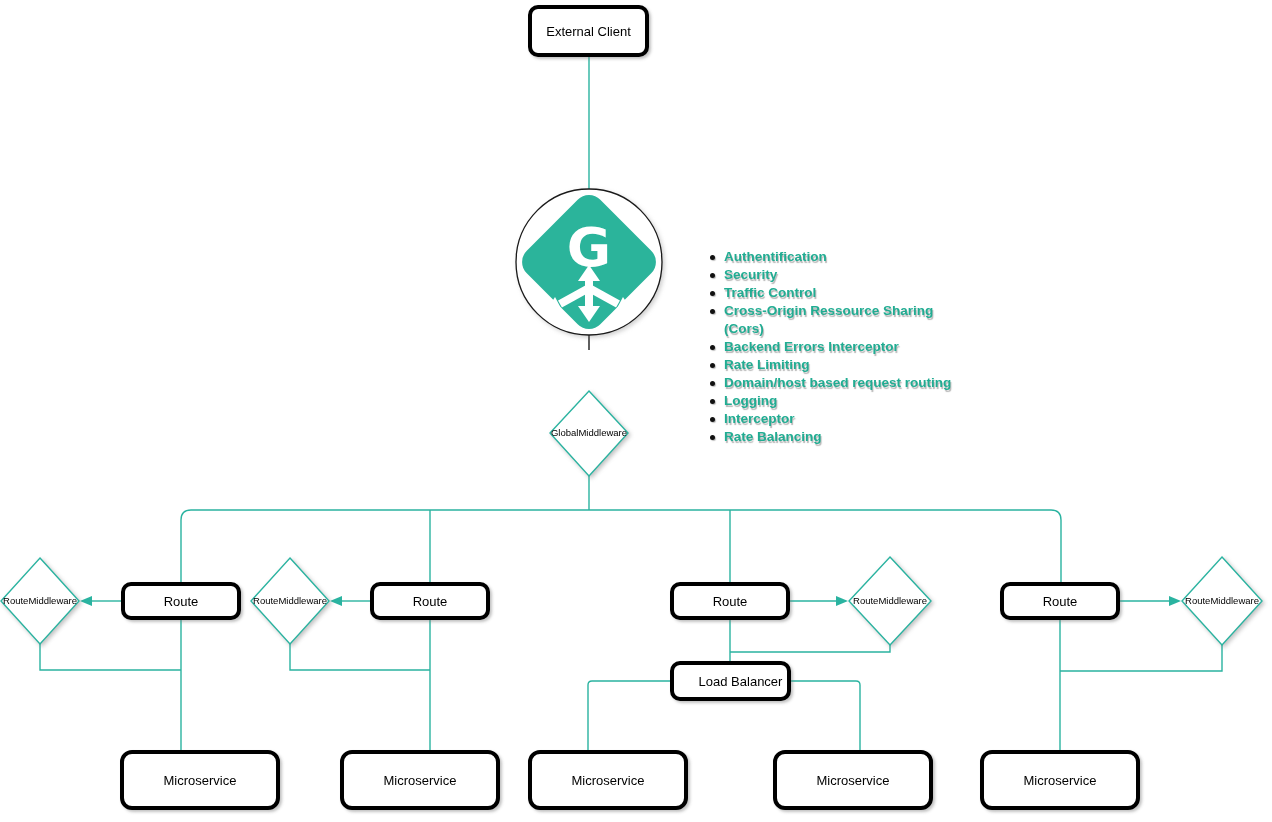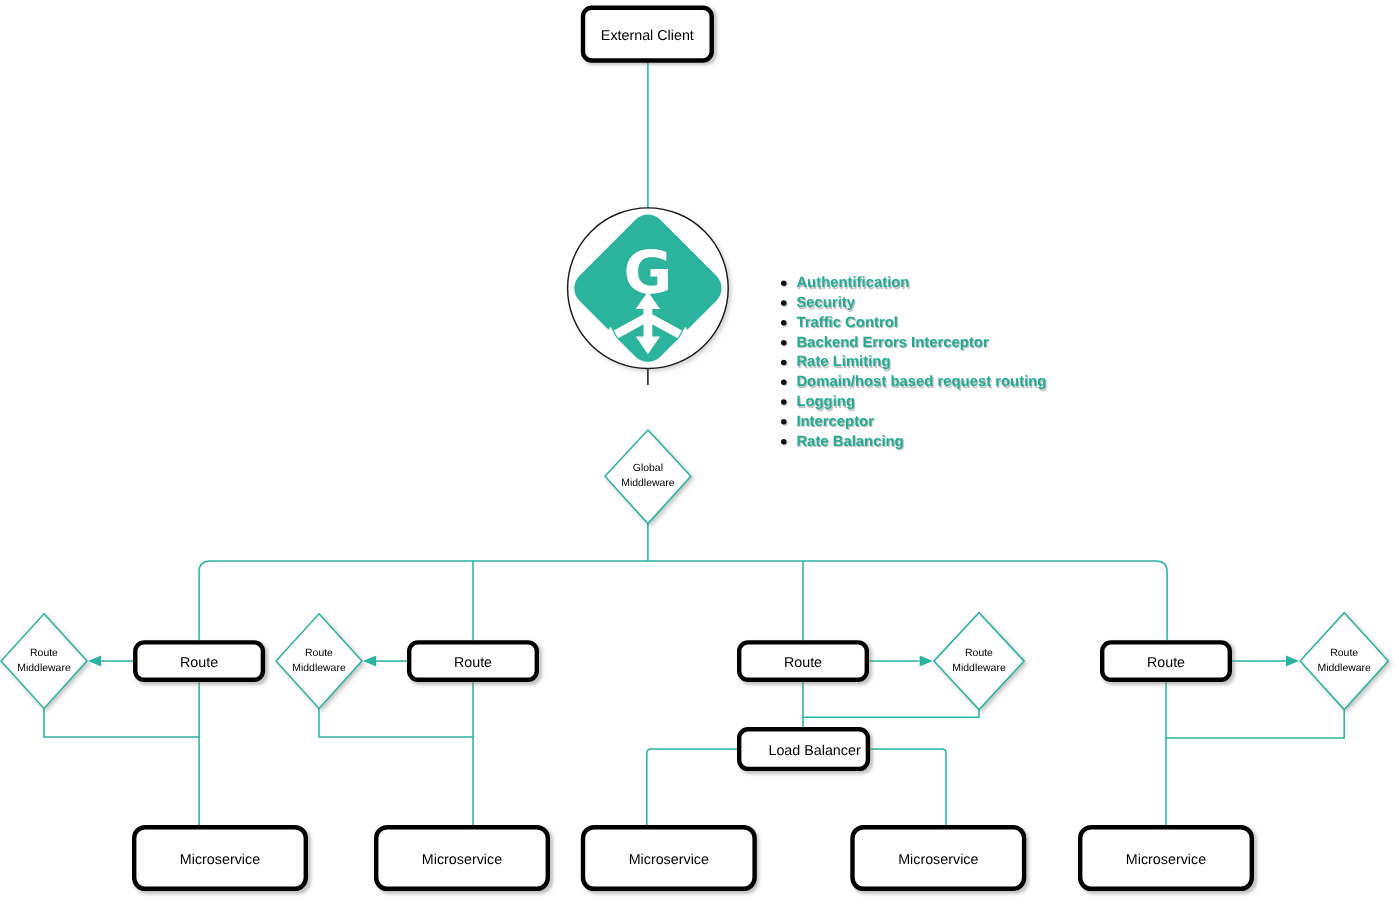--- a/index.html
+++ b/index.html
@@ -17,21 +17,21 @@
   .diamond{fill:#ffffff;stroke:#2AB3A0;stroke-width:1.4;filter:drop-shadow(2px 2px 2px rgba(120,120,120,.45));}
   .node{
     position:absolute;background:#ffffff;border:4px solid #000000;
     display:flex;align-items:center;justify-content:center;
     font-size:13px;color:#000;text-align:center;
     border-radius:10px;box-shadow:2px 2px 3px rgba(120,120,120,.45);
     box-sizing:border-box;
   }
   .node.big{border-radius:12px;}
   .diamond-label{
-    position:absolute;display:flex;flex-direction:column;align-items:center;justify-content:center;
+    position:absolute;display:flex;flex-direction:row;align-items:center;justify-content:center;
     font-size:9.5px;line-height:1.45;color:#000;text-align:center;pointer-events:none;
   }
   .features{
     position:absolute;left:690px;top:231px;width:256px;
     margin:17px;padding:0;list-style:none;
   }
   .features li{
     position:relative;padding-left:17px;
     font-size:13.5px;font-weight:bold;line-height:18px;
     color:#21AC92;text-shadow:1px 1.5px 1px rgba(90,90,90,.45);
@@ -160,20 +160,21 @@
     <span>Microservice</span>
   </div>
   <div class="node big" style="left:980px;top:750px;width:160px;height:60px;">
     <span>Microservice</span>
   </div>
 
   <ul class="features">
     <li>Authentification</li>
     <li>Security</li>
     <li>Traffic Control</li>
+    <li>Cross-Origin Ressource Sharing (Cors)</li>
     <li>Backend Errors Interceptor</li>
     <li>Rate Limiting</li>
     <li>Domain/host based request routing</li>
     <li>Logging</li>
     <li>Interceptor</li>
     <li>Rate Balancing</li>
   </ul>
 
 </div>
 

